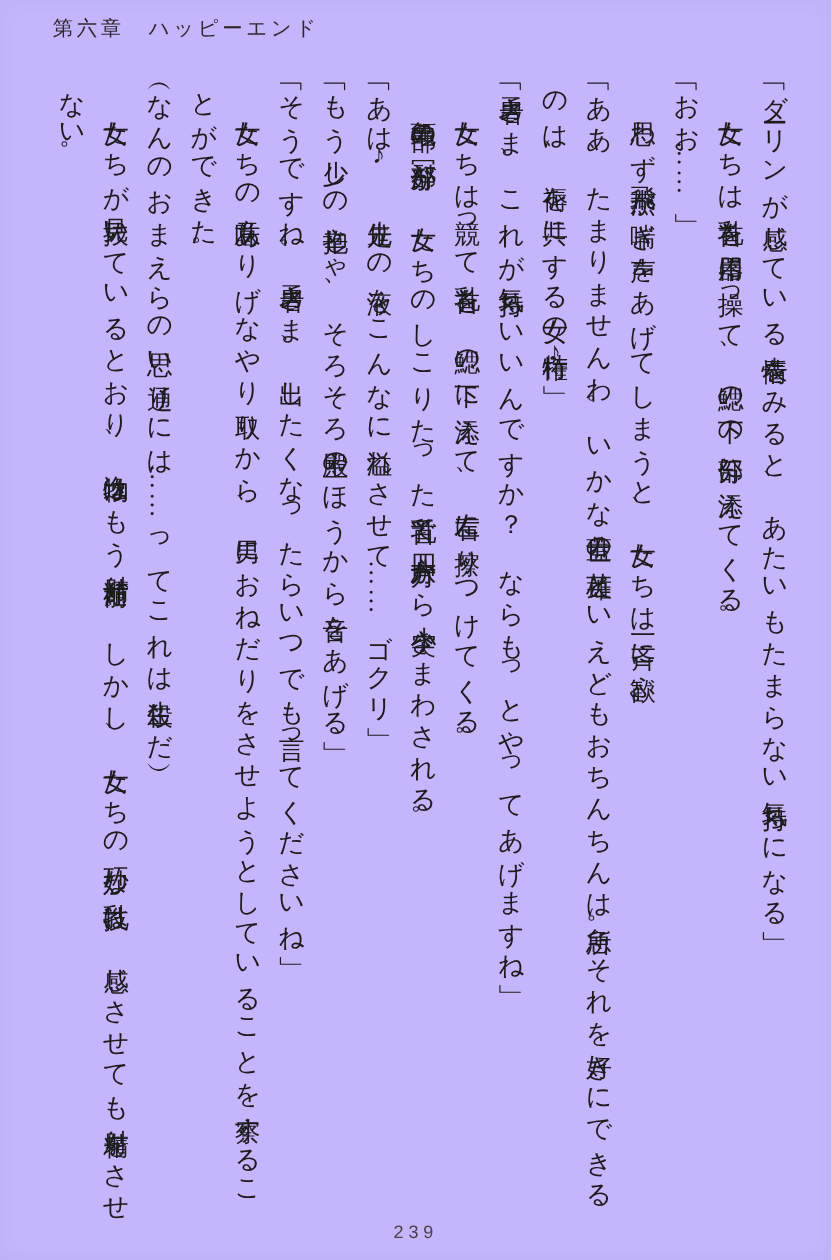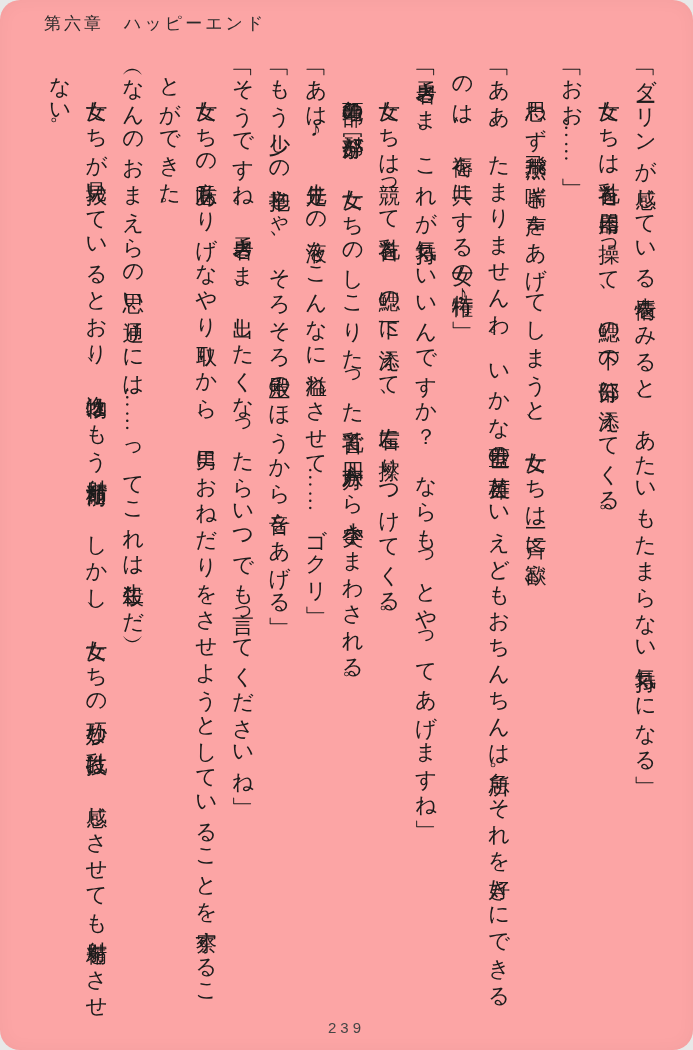--- a/index.html
+++ b/index.html
@@ -5,26 +5,25 @@
   html, body {
     margin: 0;
     padding: 0;
     background: #e8e8e8;
   }
   .page {
     position: relative;
     width: 693px;
     height: 1050px;
     margin: 0 auto;
-    background: #fca5a5;
+    background: #c4b5fd;
     color: #1b1b1b;
     font-family: "Liberation Serif", "DejaVu Serif", serif;
     overflow: hidden;
     box-shadow: inset 0 0 18px rgba(0,0,0,0.04);
-    border-radius: 20px;
   }
   .chapter-header {
     position: absolute;
     top: 12px;
     left: 44px;
     font-size: 17px;
     letter-spacing: 3px;
     color: #2a2a2a;
     white-space: nowrap;
   }

